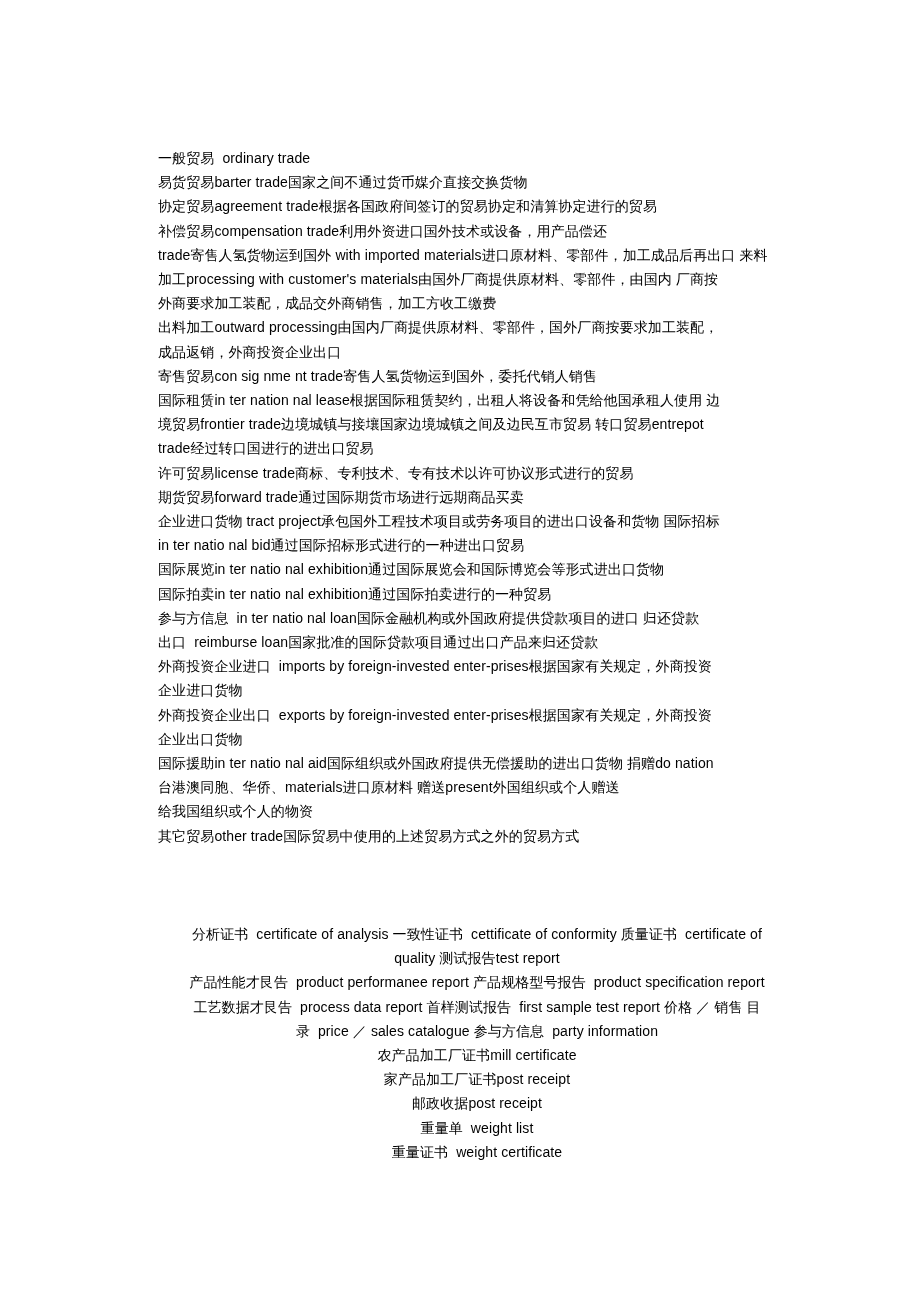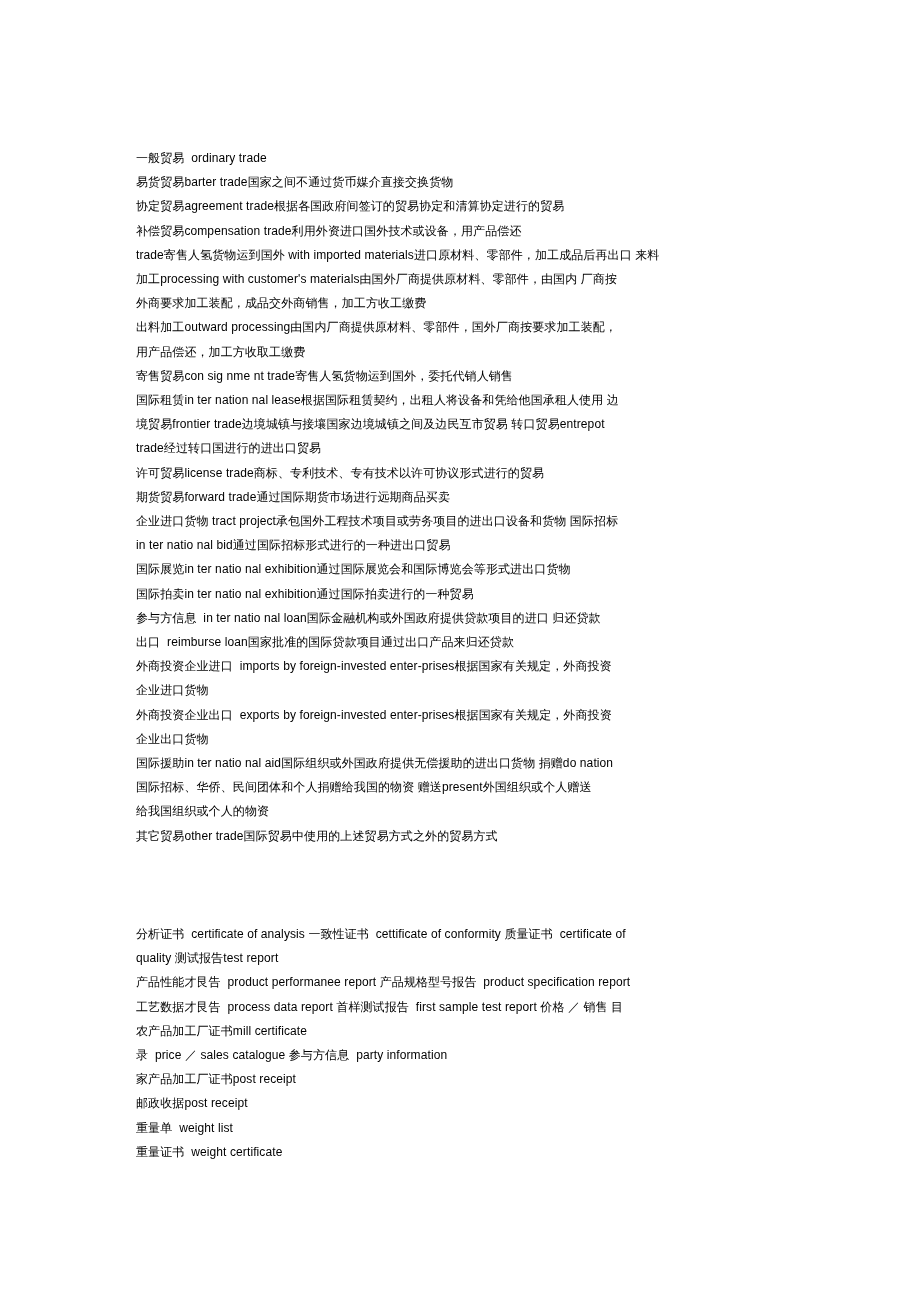--- a/index.html
+++ b/index.html
@@ -15,72 +15,74 @@
       overflow: hidden;
       position: relative;
     }
     .content {
       position: absolute;
       left: 136px;
       top: 146px;
       width: 660px;
     }
     .line {
-      font-size: 12px;
+      font-size: 14px;
       line-height: 24.2px;
       white-space: pre;
       letter-spacing: 0.1px;
+      margin-left: 22px;
     }
     .section-certificates {
       margin-top: 74px;
+      text-align: center;
     }
   </style>
 </head>
 <body>
 
 <div class="content">
 
   <div class="section">
     <div class="line">一般贸易  ordinary trade</div>
     <div class="line">易货贸易barter trade国家之间不通过货币媒介直接交换货物</div>
     <div class="line">协定贸易agreement trade根据各国政府间签订的贸易协定和清算协定进行的贸易</div>
     <div class="line">补偿贸易compensation trade利用外资进口国外技术或设备，用产品偿还</div>
     <div class="line">trade寄售人氢货物运到国外 with imported materials进口原材料、零部件，加工成品后再出口 来料</div>
     <div class="line">加工processing with customer's materials由国外厂商提供原材料、零部件，由国内 厂商按</div>
     <div class="line">外商要求加工装配，成品交外商销售，加工方收工缴费</div>
     <div class="line">出料加工outward processing由国内厂商提供原材料、零部件，国外厂商按要求加工装配，</div>
-    <div class="line">用产品偿还，加工方收取工缴费</div>
+    <div class="line">成品返销，外商投资企业出口</div>
     <div class="line">寄售贸易con sig nme nt trade寄售人氢货物运到国外，委托代销人销售</div>
     <div class="line">国际租赁in ter nation nal lease根据国际租赁契约，出租人将设备和凭给他国承租人使用 边</div>
     <div class="line">境贸易frontier trade边境城镇与接壤国家边境城镇之间及边民互市贸易 转口贸易entrepot</div>
     <div class="line">trade经过转口国进行的进出口贸易</div>
     <div class="line">许可贸易license trade商标、专利技术、专有技术以许可协议形式进行的贸易</div>
     <div class="line">期货贸易forward trade通过国际期货市场进行远期商品买卖</div>
     <div class="line">企业进口货物 tract project承包国外工程技术项目或劳务项目的进出口设备和货物 国际招标</div>
     <div class="line">in ter natio nal bid通过国际招标形式进行的一种进出口贸易</div>
     <div class="line">国际展览in ter natio nal exhibition通过国际展览会和国际博览会等形式进出口货物</div>
     <div class="line">国际拍卖in ter natio nal exhibition通过国际拍卖进行的一种贸易</div>
     <div class="line">参与方信息  in ter natio nal loan国际金融机构或外国政府提供贷款项目的进口 归还贷款</div>
     <div class="line">出口  reimburse loan国家批准的国际贷款项目通过出口产品来归还贷款</div>
     <div class="line">外商投资企业进口  imports by foreign-invested enter-prises根据国家有关规定，外商投资</div>
     <div class="line">企业进口货物</div>
     <div class="line">外商投资企业出口  exports by foreign-invested enter-prises根据国家有关规定，外商投资</div>
     <div class="line">企业出口货物</div>
     <div class="line">国际援助in ter natio nal aid国际组织或外国政府提供无偿援助的进出口货物 捐赠do nation</div>
-    <div class="line">国际招标、华侨、民间团体和个人捐赠给我国的物资 赠送present外国组织或个人赠送</div>
+    <div class="line">台港澳同胞、华侨、materials进口原材料 赠送present外国组织或个人赠送</div>
     <div class="line">给我国组织或个人的物资</div>
     <div class="line">其它贸易other trade国际贸易中使用的上述贸易方式之外的贸易方式</div>
   </div>
 
   <div class="section section-certificates">
     <div class="line">分析证书  certificate of analysis 一致性证书  cettificate of conformity 质量证书  certificate of</div>
     <div class="line">quality 测试报告test report</div>
     <div class="line">产品性能才艮告  product performanee report 产品规格型号报告  product specification report</div>
     <div class="line">工艺数据才艮告  process data report 首样测试报告  first sample test report 价格 ／ 销售 目</div>
+    <div class="line">录  price ／ sales catalogue 参与方信息  party information</div>
     <div class="line">农产品加工厂证书mill certificate</div>
-    <div class="line">录  price ／ sales catalogue 参与方信息  party information</div>
     <div class="line">家产品加工厂证书post receipt</div>
     <div class="line">邮政收据post receipt</div>
     <div class="line">重量单  weight list</div>
     <div class="line">重量证书  weight certificate</div>
   </div>
 
 </div>
 
 </body></html>

